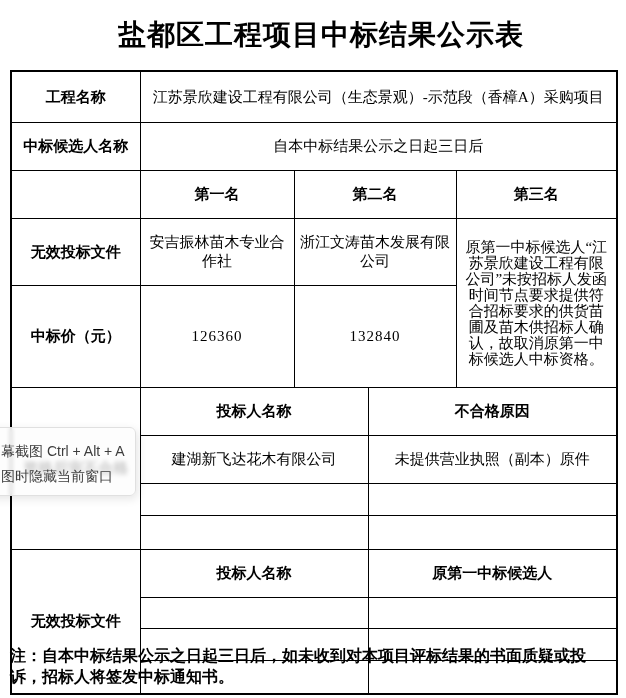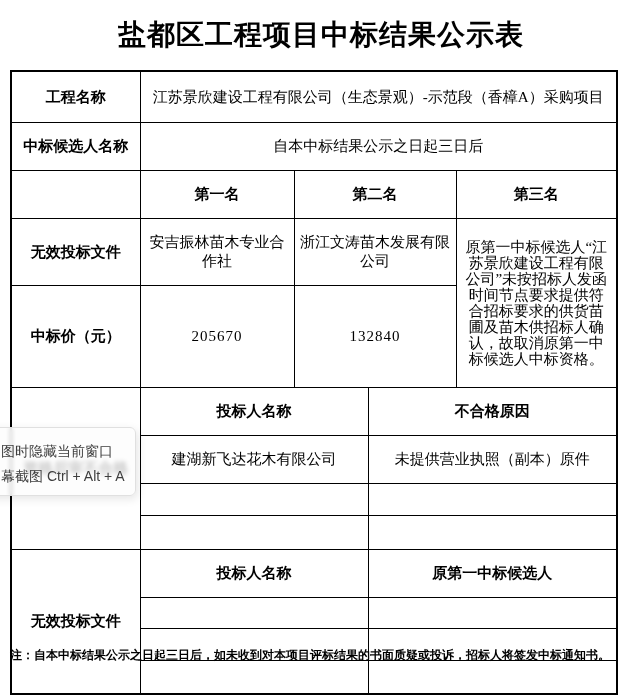--- a/index.html
+++ b/index.html
@@ -12,21 +12,21 @@
             border-collapse:collapse;table-layout:fixed;
             border:2px solid #000;}
   table.doc td{border:1px solid #000;text-align:center;vertical-align:middle;
                font-size:15px;padding:14px 5px;overflow:hidden;word-break:break-all;}
   td.lbl{font-weight:bold;}
   td.hdr{font-weight:bold;}
   td.valwide{padding:2px 16px;line-height:22px;}
   td.num{font-size:13px;letter-spacing:1px;}
   td.reason{font-size:15px;line-height:16px;padding:2px 5px;text-align:center;margin-top:37px;}
   .note{position:absolute;left:10px;top:645px;width:600px;
-        font-size:12px;font-weight:bold;line-height:21px;text-align:left;
+        font-size:16px;font-weight:bold;line-height:21px;text-align:left;
         font-family:"Liberation Serif", serif;word-break:break-all;}
   .tooltip{position:absolute;left:-16px;top:427px;width:152px;height:69px;
            background:rgba(252,252,252,0.80);
            -webkit-backdrop-filter:blur(2px);backdrop-filter:blur(2px);
            border:1px solid #e0e0e0;border-radius:6px;
            box-shadow:2px 3px 10px rgba(0,0,0,0.10);
            font-family:"Liberation Sans", sans-serif;
            font-size:14px;color:#3d3d3d;line-height:25px;
            padding:11px 0 0 16px;box-sizing:border-box;z-index:5;}
   .tooltip div{white-space:nowrap;}
@@ -67,21 +67,21 @@
 
     <tr style="height:64px">
       <td class="lbl">无效投标文件</td>
       <td>安吉振林苗木专业合作社</td>
       <td colspan="2">浙江文涛苗木发展有限公司</td>
       <td rowspan="2" class="reason">原第一中标候选人“江苏景欣建设工程有限公司”未按招标人发函时间节点要求提供符合招标要求的供货苗圃及苗木供招标人确认，故取消原第一中标候选人中标资格。</td>
     </tr>
 
     <tr style="height:102px">
       <td class="lbl">中标价（元）</td>
-      <td class="num">205670</td>
+      <td class="num">126360</td>
       <td colspan="2" class="num">132840</td>
     </tr>
 
     <tr style="height:30px">
       <td rowspan="4" class="lbl">资格后审不合格</td>
       <td colspan="2" class="hdr">投标人名称</td>
       <td colspan="2" class="hdr">不合格原因</td>
     </tr>
     <tr style="height:33px">
       <td colspan="2">建湖新飞达花木有限公司</td>
@@ -112,17 +112,17 @@
     <tr style="height:33px">
       <td colspan="2"></td>
       <td colspan="2"></td>
     </tr>
   </tbody>
     </table>
 
   <div class="note">注：自本中标结果公示之日起三日后，如未收到对本项目评标结果的书面质疑或投诉，招标人将签发中标通知书。</div>
 
   <div class="tooltip">
+    <div>幕截图 Ctrl + Alt + A</div>
     <div>图时隐藏当前窗口</div>
-    <div>幕截图 Ctrl + Alt + A</div>
   </div>
 
 </div>
 
 </body></html>

